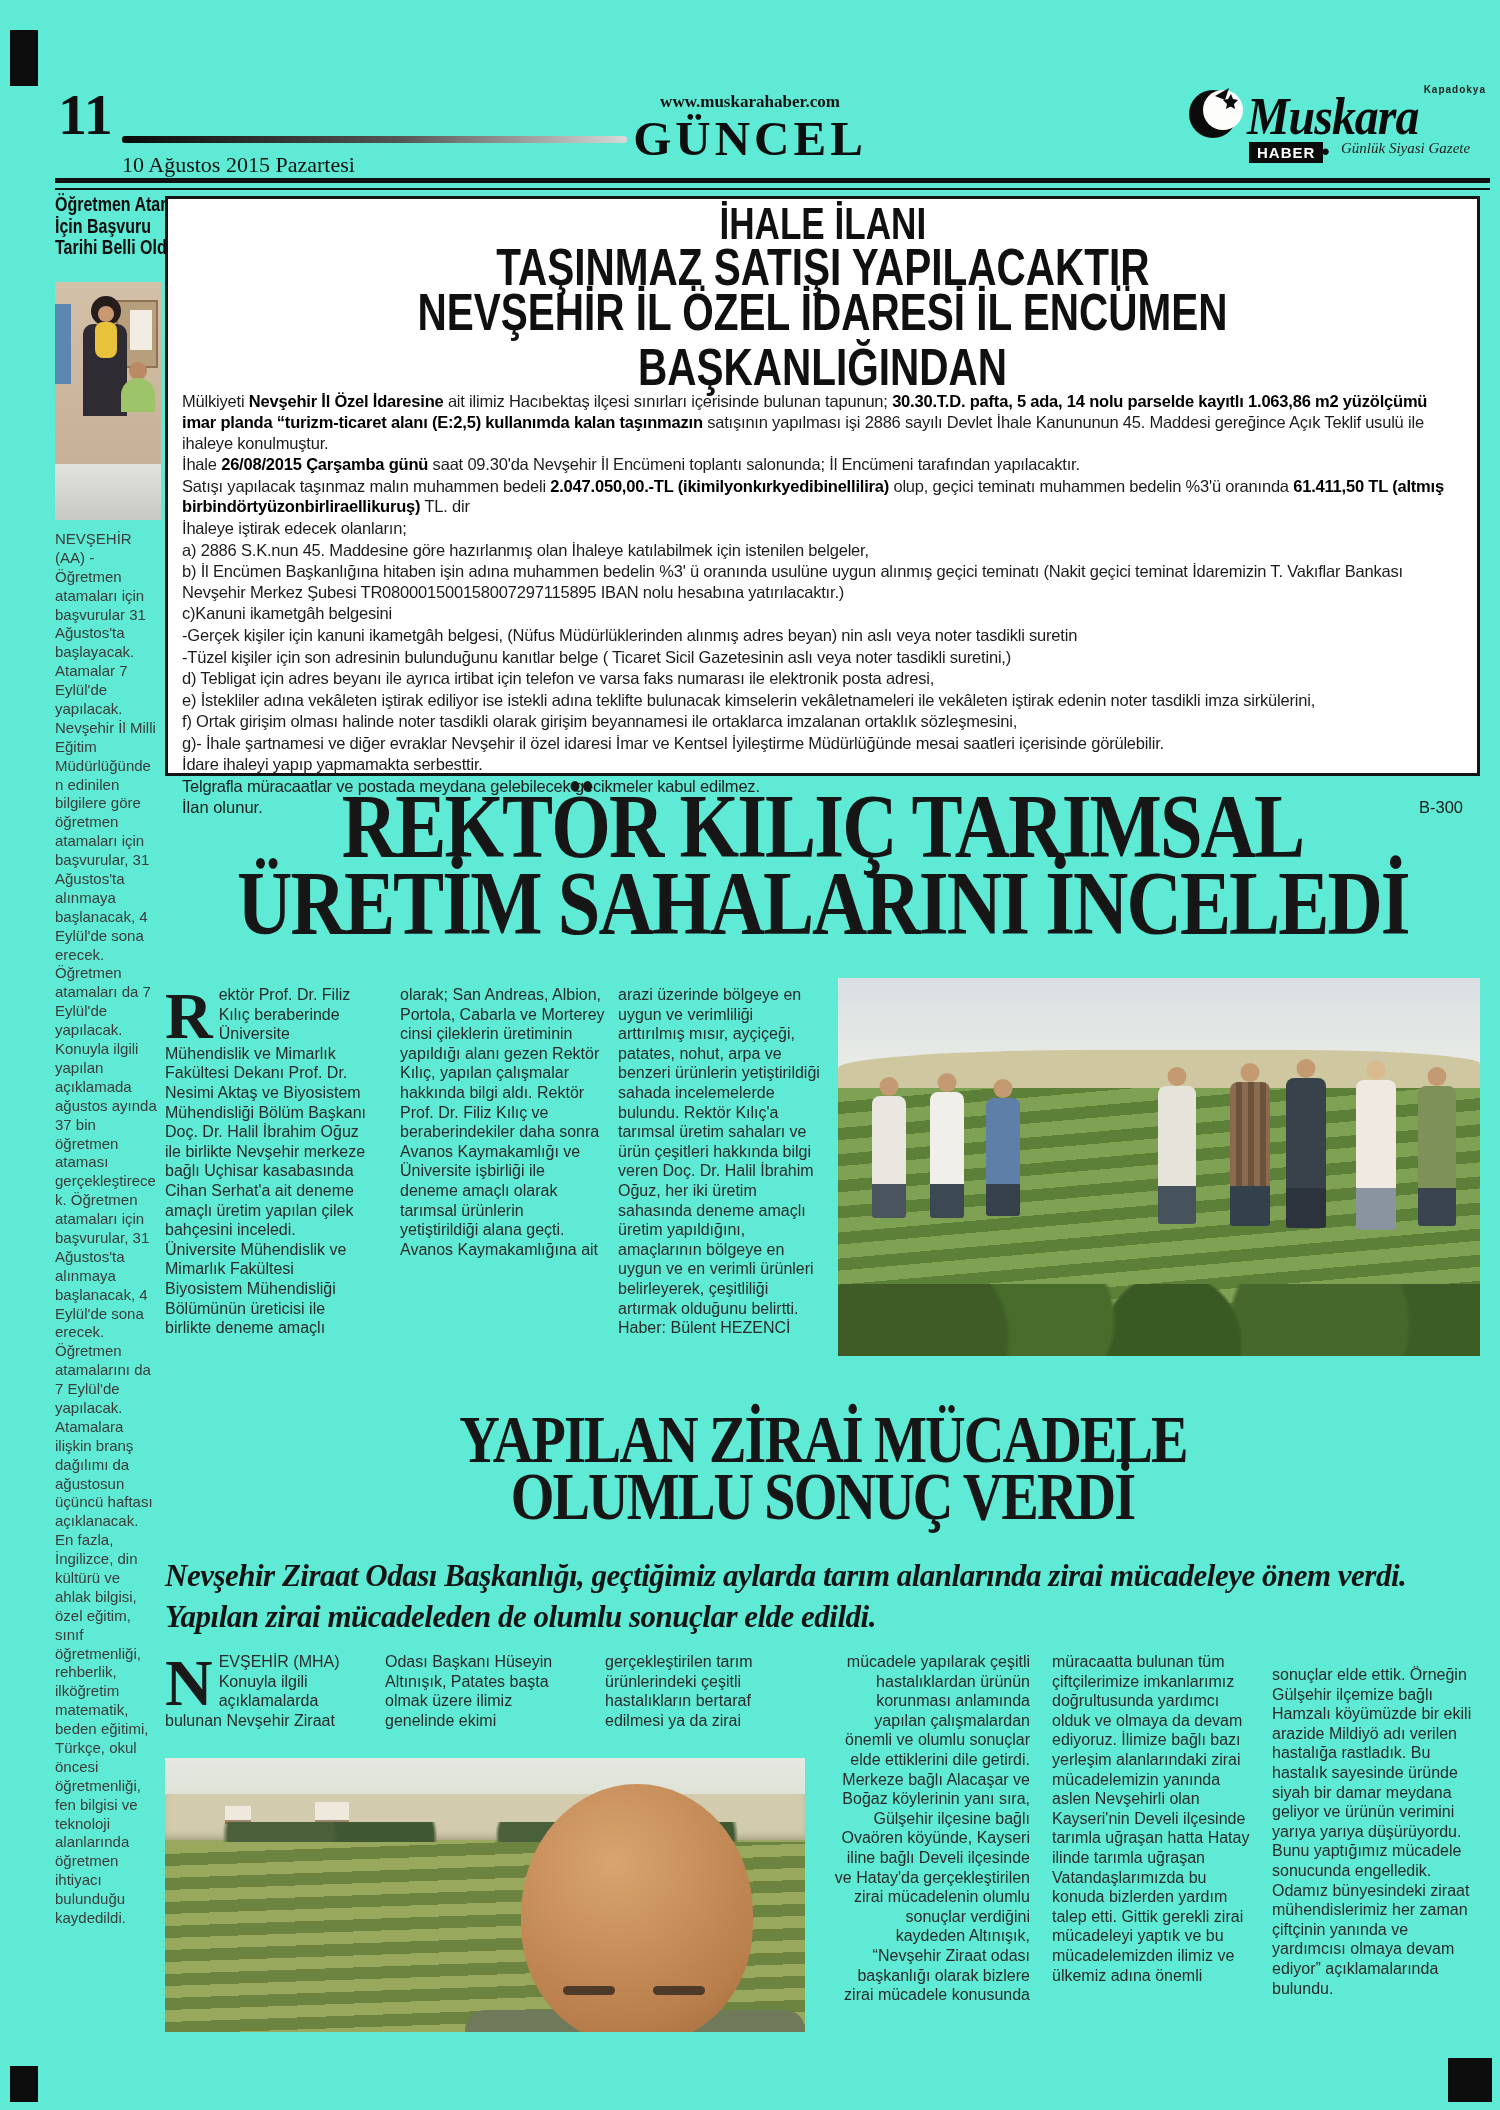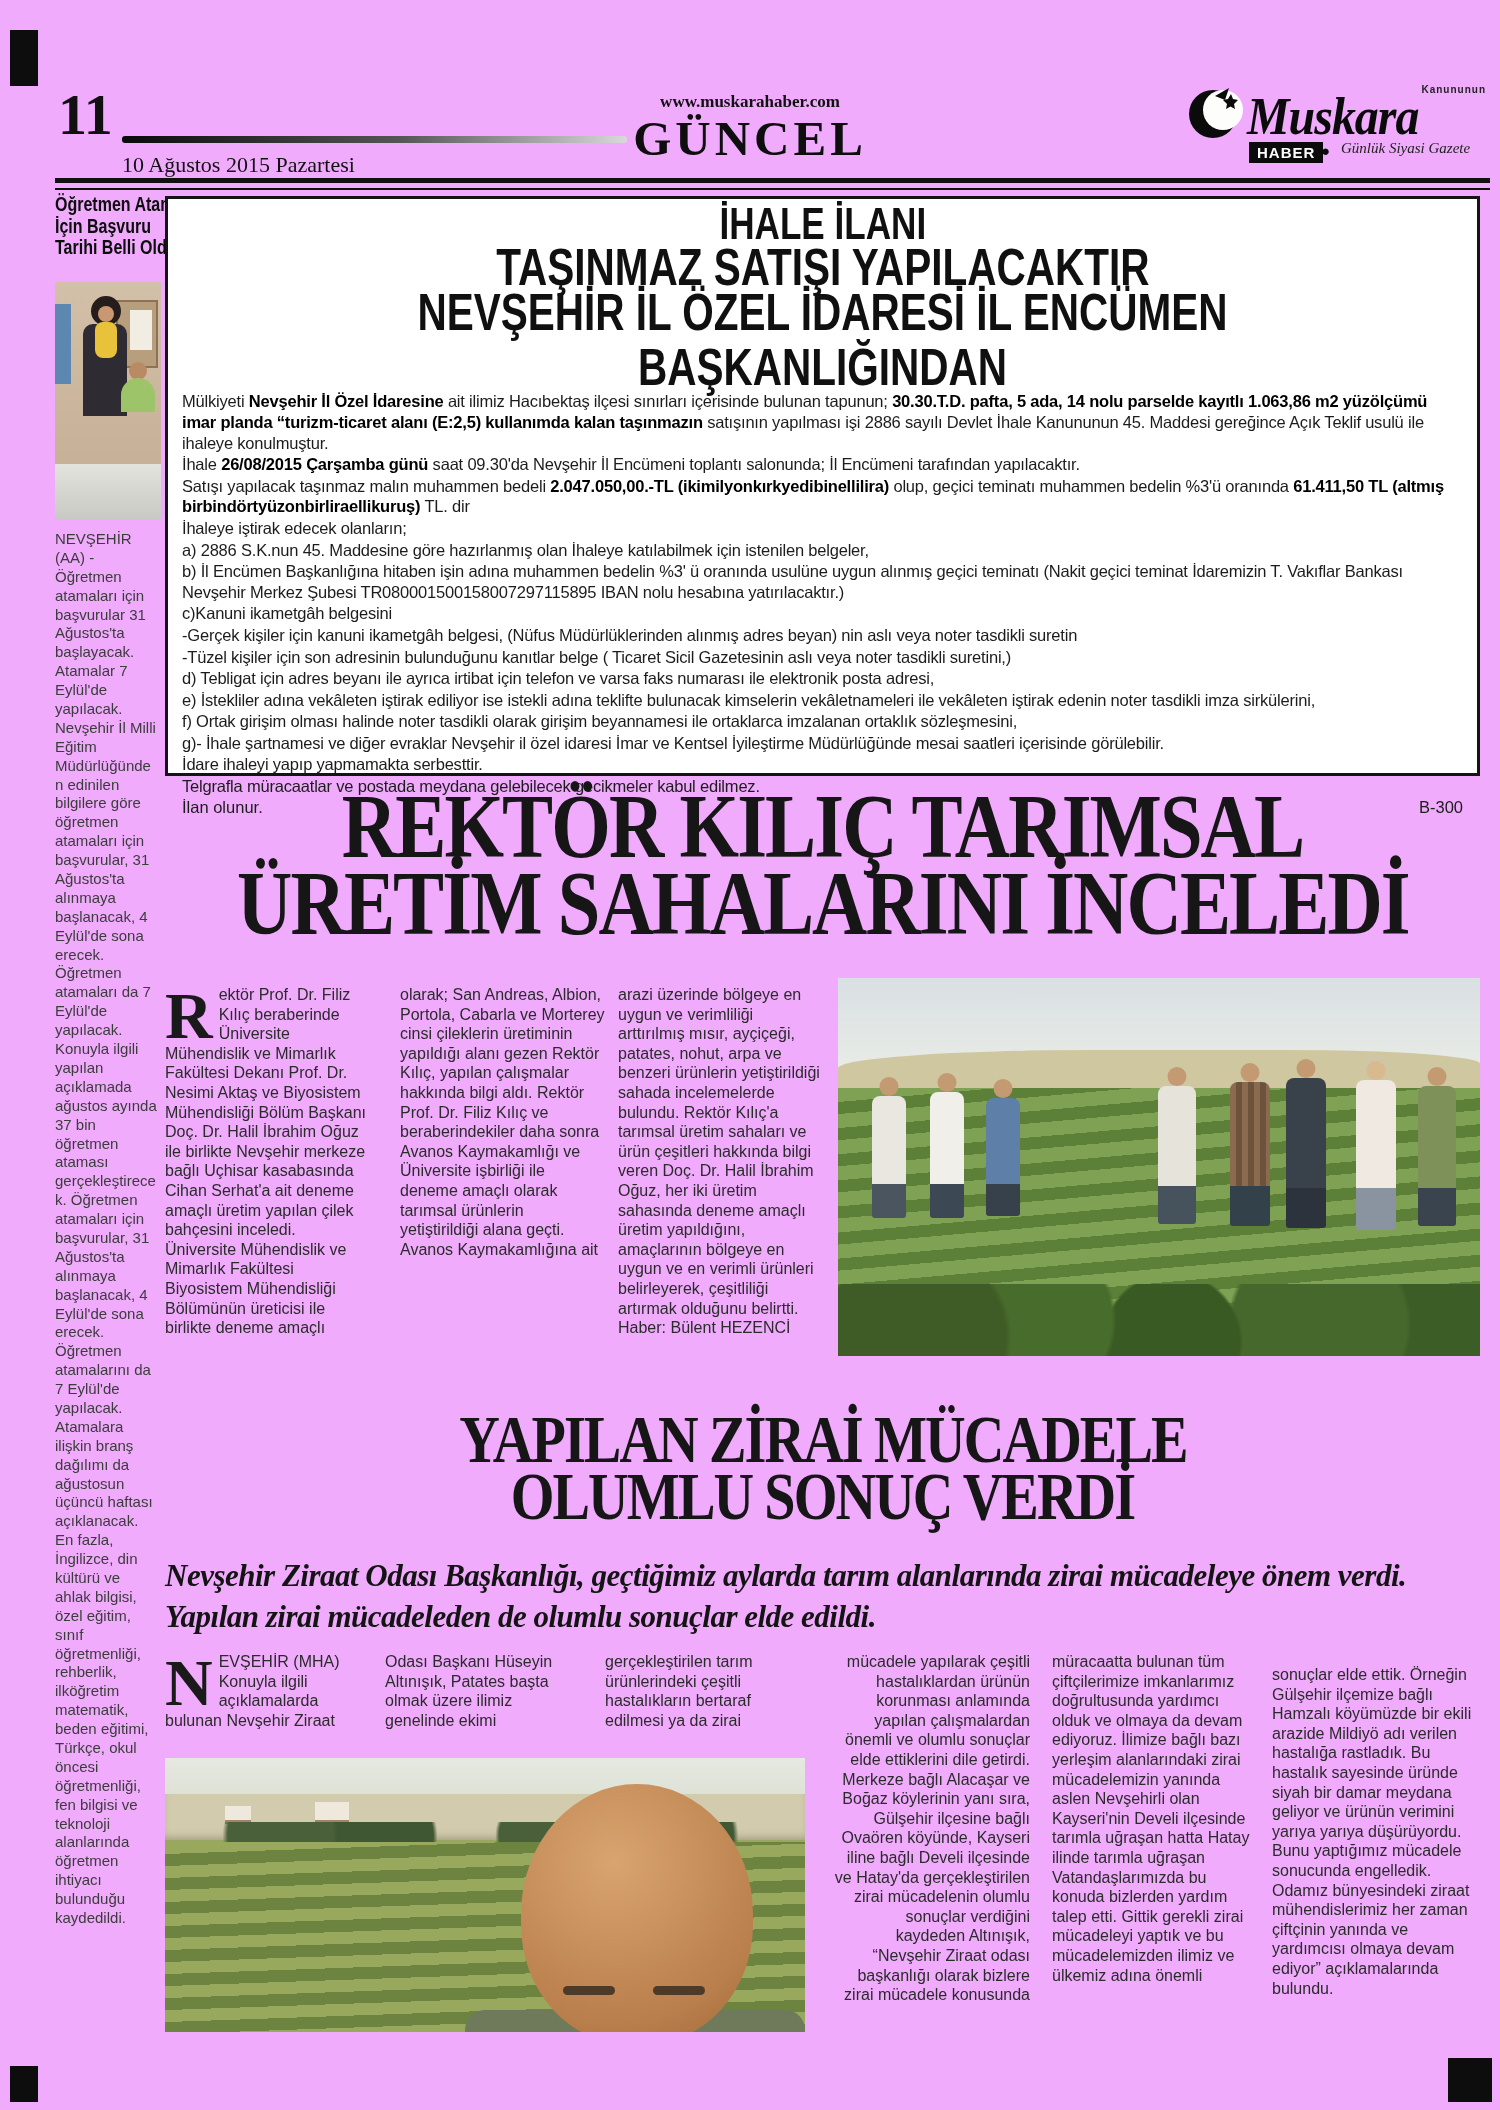--- a/index.html
+++ b/index.html
@@ -1,16 +1,16 @@
 <!DOCTYPE html>
 <html><head>
 <meta charset="utf-8">
 <style>
   html,body { margin:0; padding:0; background:#e8e8e8; }
-  .page { position:relative; width:1500px; height:2110px; background:#f0abfc;
+  .page { position:relative; width:1500px; height:2110px; background:#5eead4;
           font-family:"Liberation Sans", sans-serif; overflow:hidden; margin:0 auto; color:#222; }
   .abs { position:absolute; }
 
   
   .mark { background:#0d0d0d; }
   .mark-tl { left:10px; top:30px; width:28px; height:56px; }
   .mark-bl { left:10px; top:2066px; width:28px; height:36px; }
   .mark-br { left:1448px; top:2058px; width:44px; height:44px; }
 
   
@@ -144,21 +144,21 @@
   <div class="abs site">www.muskarahaber.com</div>
   <div class="abs section">GÜNCEL</div>
 
   <div class="abs logo">
     <svg width="62" height="62" viewBox="0 0 62 62">
       <circle cx="28" cy="30" r="24" fill="#0b0b0b"></circle>
       <circle cx="38" cy="26" r="20" fill="#fdfdfc"></circle>
       <path d="M30 12 L44 4 L40 16 Z" fill="#0b0b0b"></path>
       <path d="M46 10 l2 5 5 1 -4 4 1 5 -4.5-2.5 L41 25 l1-5 -4-4 5-1 Z" fill="#0b0b0b"></path>
     </svg>
-    <span class="logo-kapadokya">Kanununun</span>
+    <span class="logo-kapadokya">Kapadokya</span>
     <span class="logo-name">Muskara</span>
     <span class="logo-haber">HABER</span>
     <span class="logo-bullet">●</span>
     <span class="logo-tagline">Günlük Siyasi Gazete</span>
   </div>
 
   <div class="abs hdr-rule"></div>
 
   <div class="abs side-head">
     <div>Öğretmen Atamaları</div>

